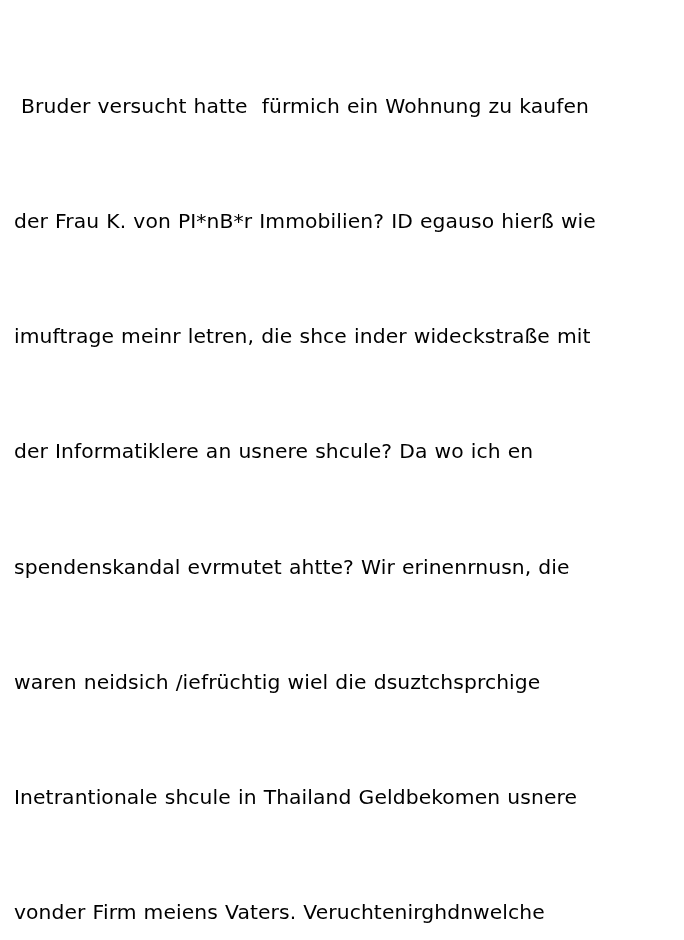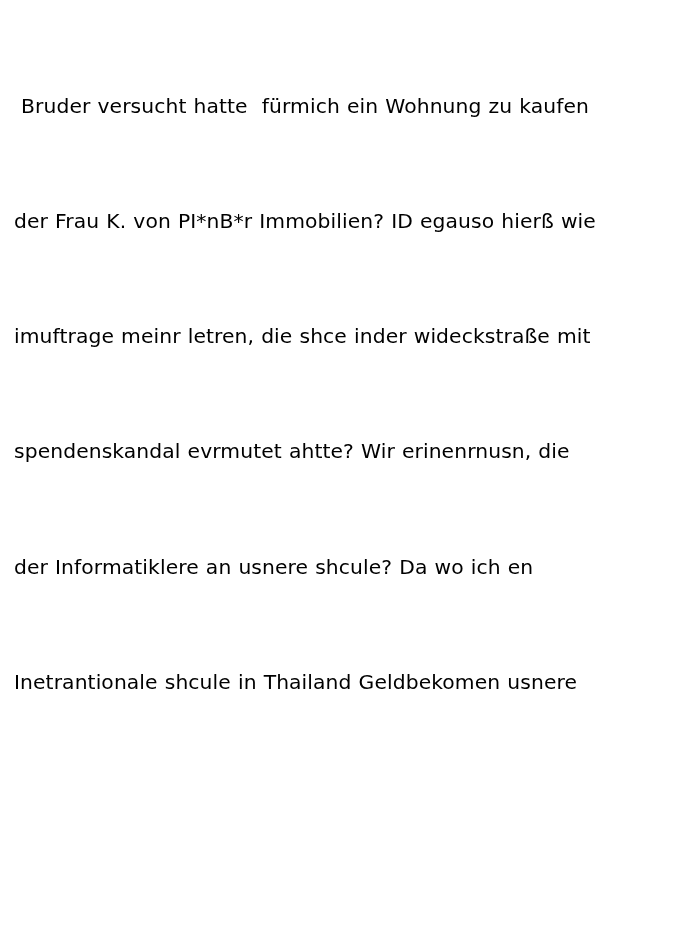--- a/index.html
+++ b/index.html
@@ -36,23 +36,25 @@
   }
 </style>
 </head>
 <body>
 
 <div id="page">
   <div class="doc-body">
     <span class="line"> Bruder versucht hatte  fürmich ein Wohnung zu kaufen</span>
     <span class="line">der Frau K. von PI*nB*r Immobilien? ID egauso hierß wie</span>
     <span class="line">imuftrage meinr letren, die shce inder wideckstraße mit</span>
+    <span class="line">der Informatiklere an usnere shcule? Da wo ich en</span>
     <span class="line">spendenskandal evrmutet ahtte? Wir erinenrnusn, die</span>
-    <span class="line">der Informatiklere an usnere shcule? Da wo ich en</span>
+    <span class="line">waren neidsich /iefrüchtig wiel die dsuztchsprchige</span>
     <span class="line">Inetrantionale shcule in Thailand Geldbekomen usnere</span>
+    <span class="line">vonder Firm meiens Vaters. Veruchtenirghdnwelche</span>
     
     
     
     
     
     
     
     
     
     

